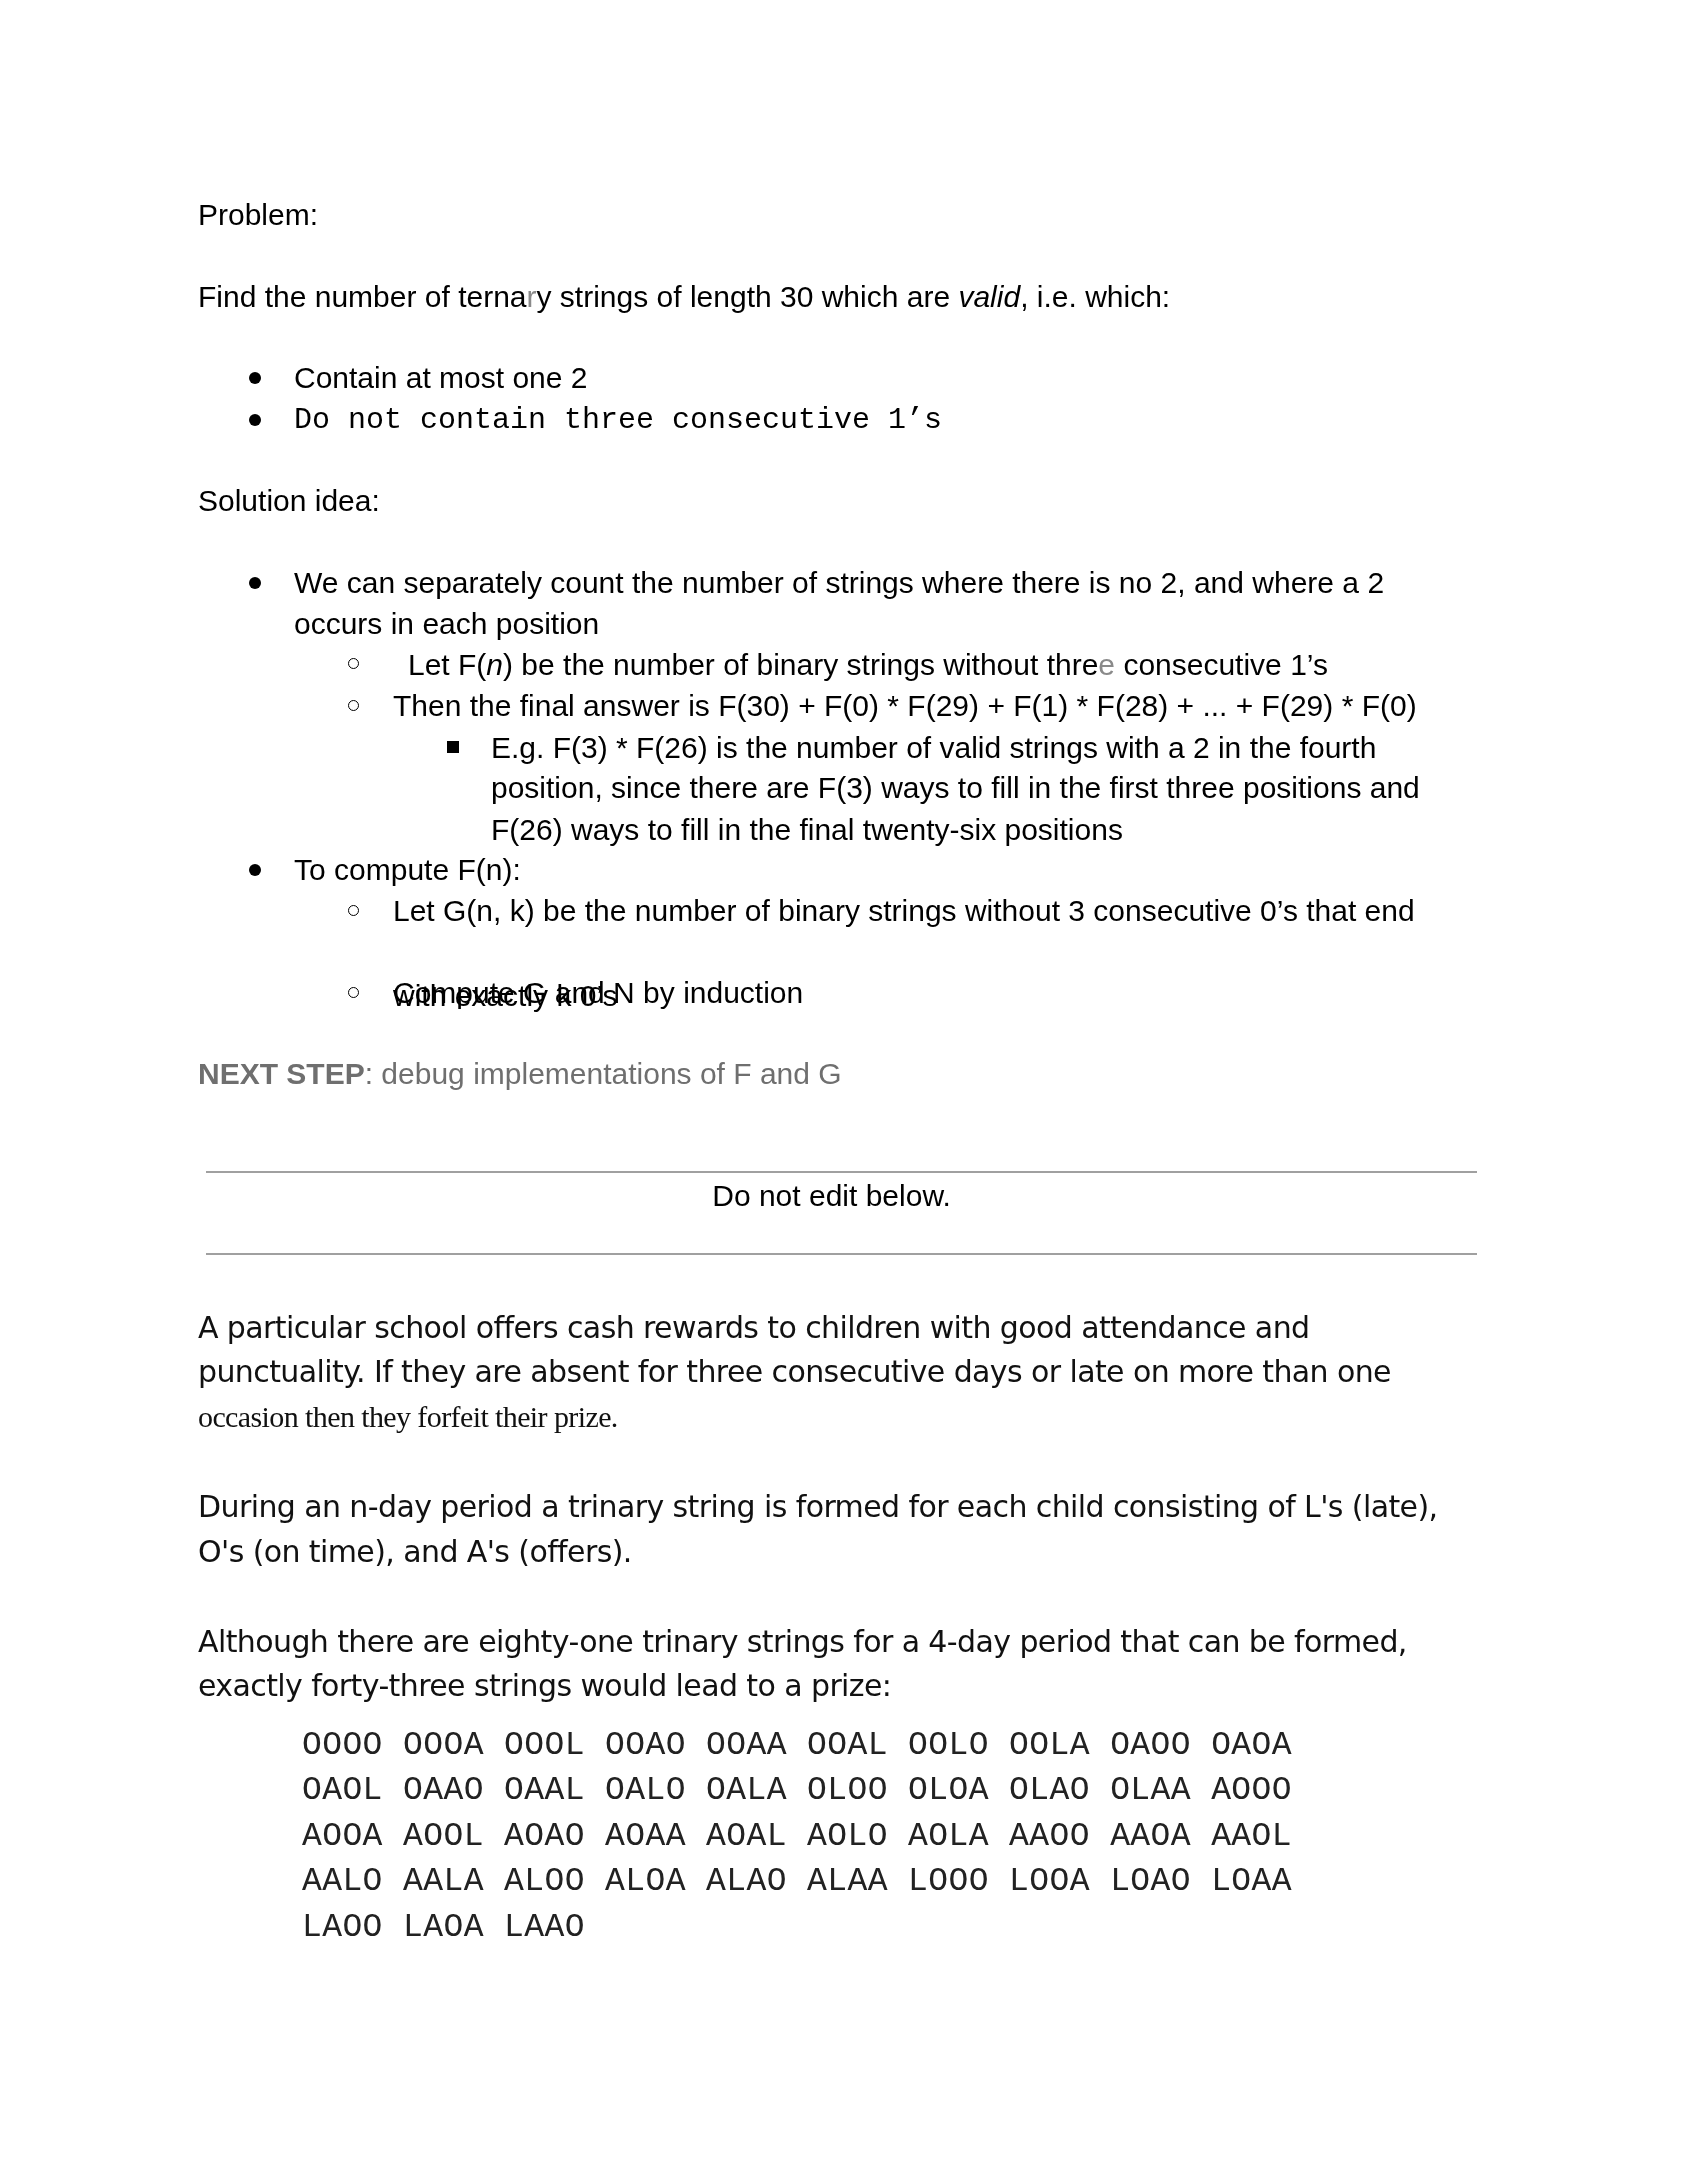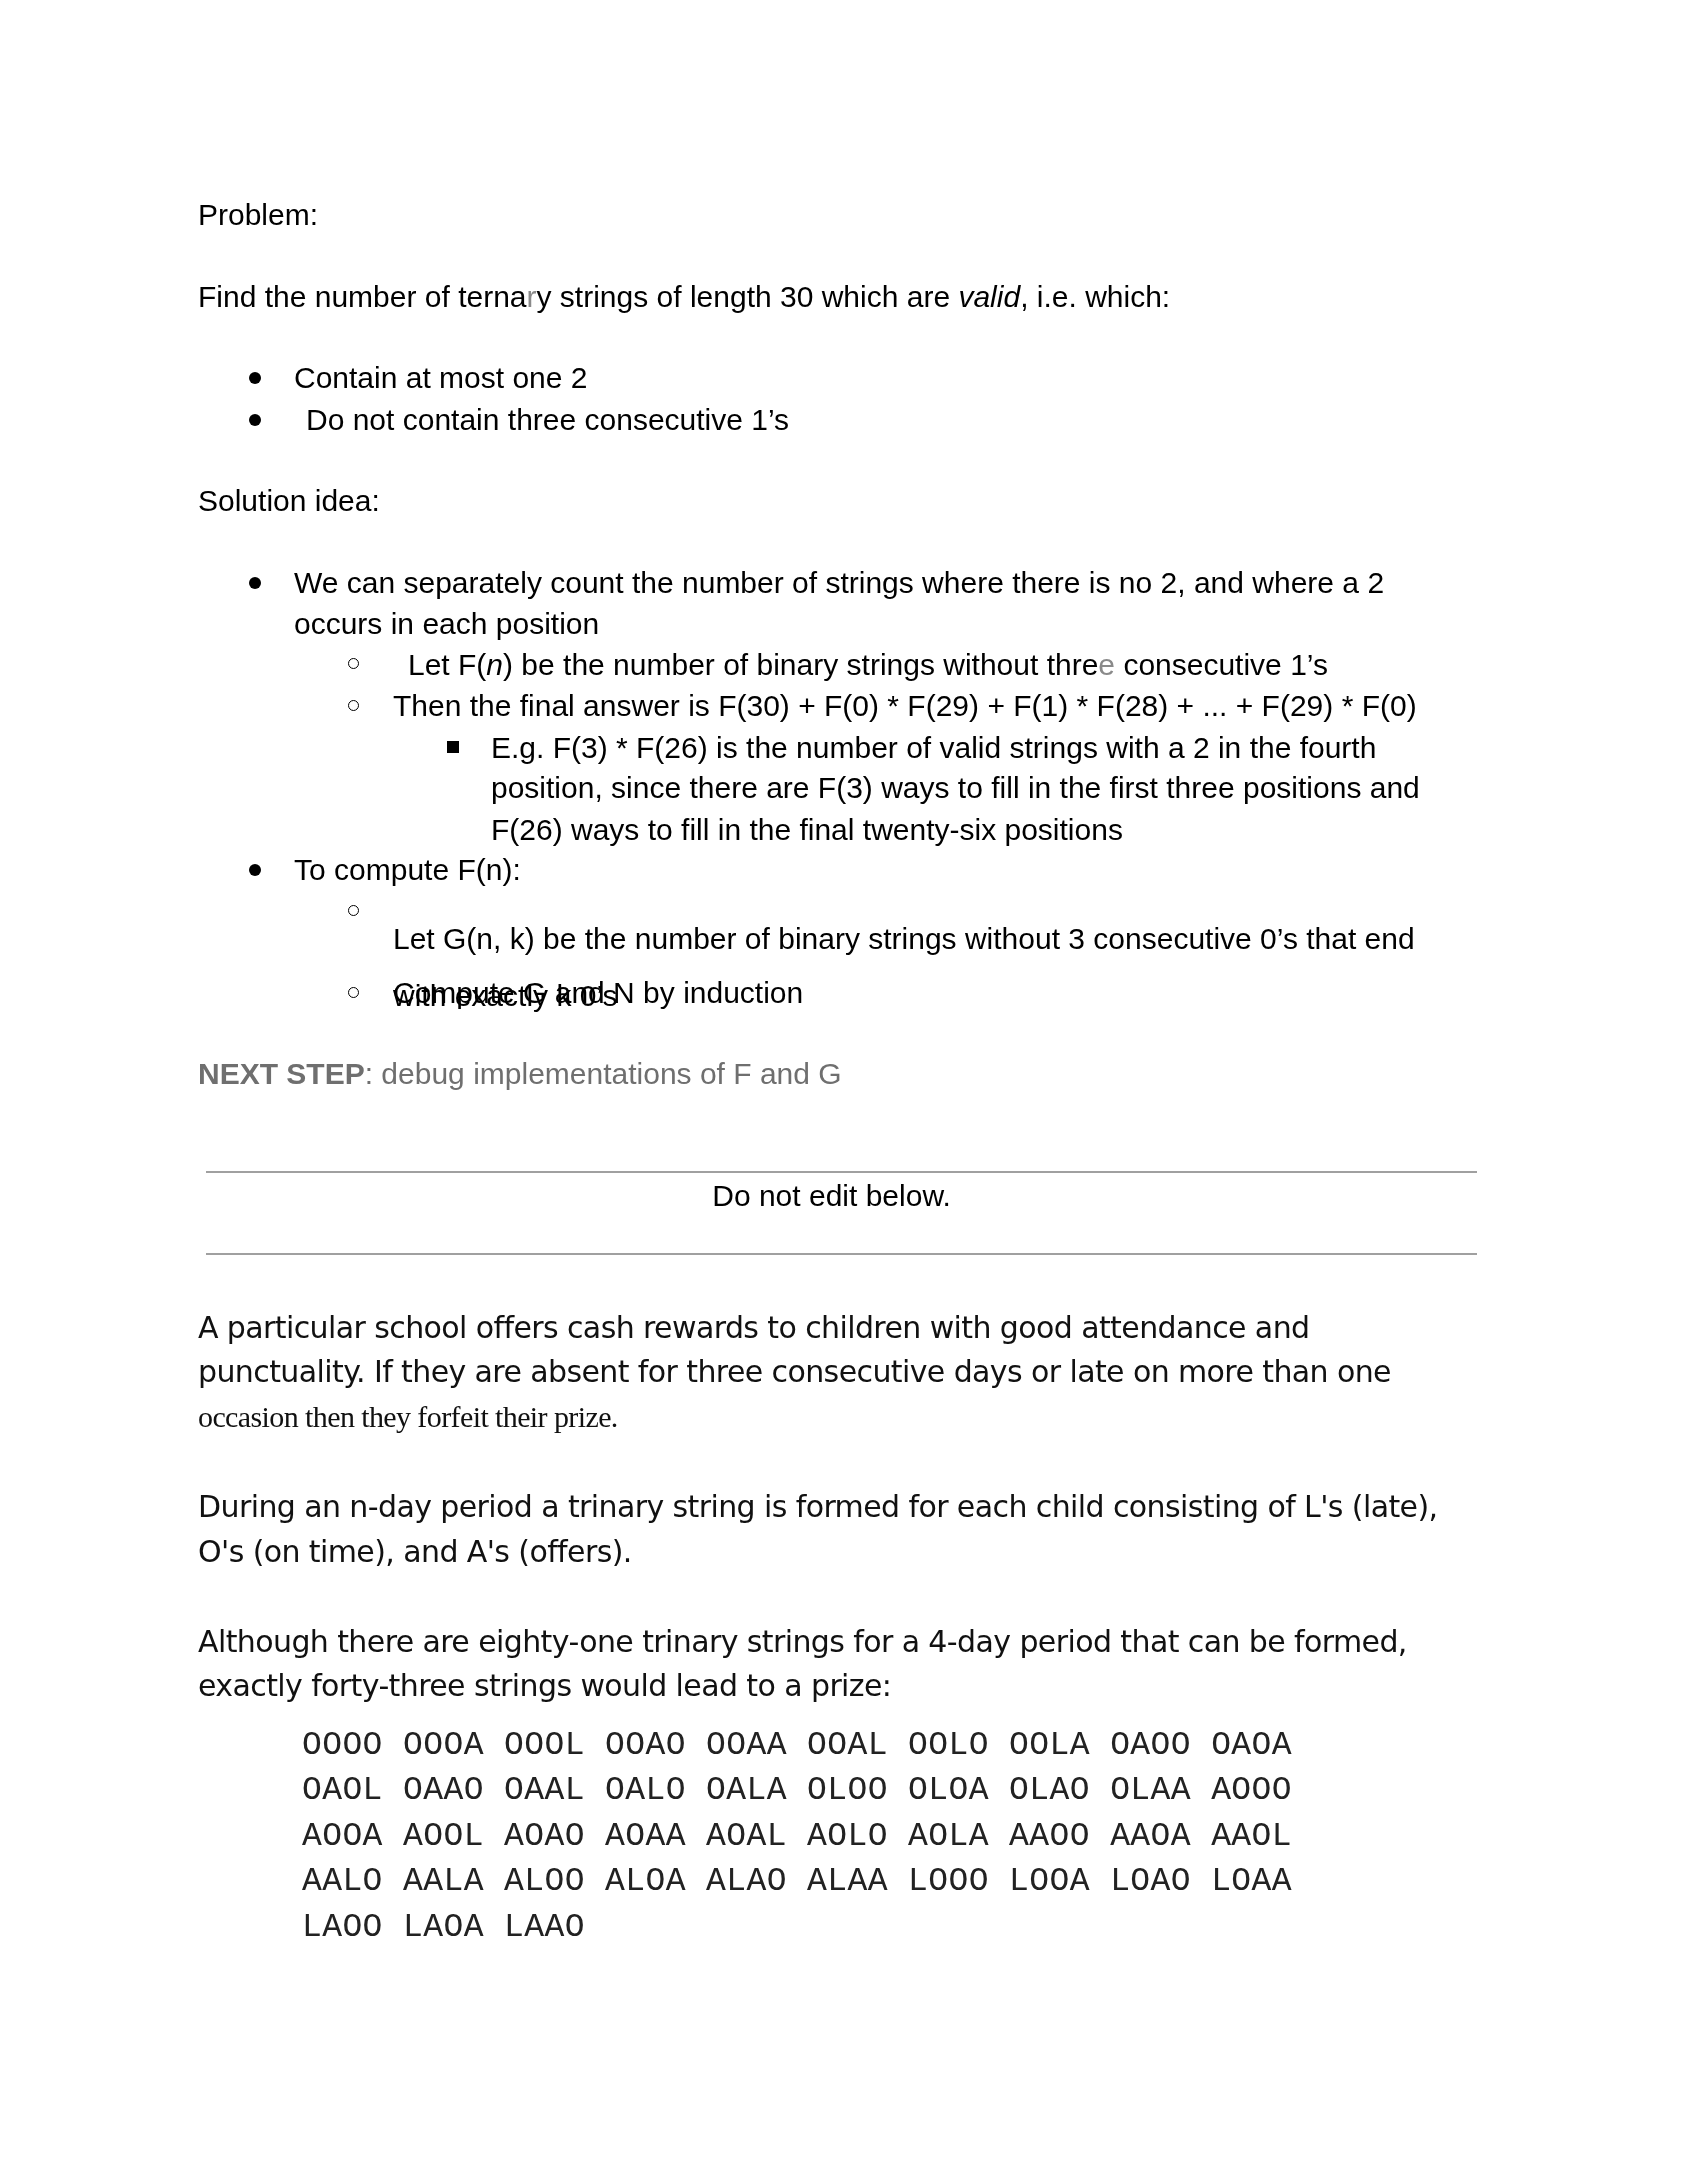--- a/index.html
+++ b/index.html
@@ -31,21 +31,21 @@
 
   <div class="gd line" style="left:198px; top:197px;">Problem:</div>
 
   <div class="gd line" style="left:198px; top:279px;">
     <span>Find the number of terna</span><span class="gray-char">r</span><span>y strings of length 30 which are </span><span class="ital">valid</span><span>, i.e. which:</span>
   </div>
 
   <span class="bullet b-disc" style="left:249px; top:372px;"></span>
   <div class="gd line" style="left:294px; top:360px;">Contain at most one 2</div>
   <span class="bullet b-disc" style="left:249px; top:414px;"></span>
-  <div class="gd line" style="left:306px; top:402px;">Do not contain three consecutive 1’s</div>
+  <div class="gd line" style="left:294px; top:402px;font-family:Liberation Mono, monospace;">Do not contain three consecutive 1’s</div>
 
   <div class="gd line" style="left:198px; top:483px;">Solution idea:</div>
 
   <span class="bullet b-disc" style="left:249px; top:577px;"></span>
   <div class="gd line" style="left:294px; top:565px;">We can separately count the number of strings where there is no 2, and where a 2</div>
   <div class="gd line" style="left:294px; top:606px;">occurs in each position</div>
 
   <span class="bullet b-circle" style="left:348px; top:658px;"></span>
   <div class="gd line" style="left:408px; top:647px;">
     <span>Let F(</span><span class="ital">n</span><span>) be the number of binary strings without thre</span><span class="gray-char">e</span><span> consecutive 1’s</span>
@@ -56,21 +56,21 @@
 
   <span class="bullet b-square" style="left:447px; top:741px;"></span>
   <div class="gd line" style="left:491px; top:730px;">E.g. F(3) * F(26) is the number of valid strings with a 2 in the fourth</div>
   <div class="gd line" style="left:491px; top:770px;">position, since there are F(3) ways to fill in the first three positions and</div>
   <div class="gd line" style="left:491px; top:812px;">F(26) ways to fill in the final twenty-six positions</div>
 
   <span class="bullet b-disc" style="left:249px; top:864px;"></span>
   <div class="gd line" style="left:294px; top:852px;">To compute F(n):</div>
 
   <span class="bullet b-circle" style="left:348px; top:905px;"></span>
-  <div class="gd line" style="left:393px; top:893px;margin-top:28px;">Let G(n, k) be the number of binary strings without 3 consecutive 0’s that end</div>
+  <div class="gd line" style="left:393px; top:893px;">Let G(n, k) be the number of binary strings without 3 consecutive 0’s that end</div>
   <div class="gd line" style="left:393px; top:935px;margin-top:43px;">with exactly k 0’s</div>
 
   <span class="bullet b-circle" style="left:348px; top:987px;"></span>
   <div class="gd line" style="left:393px; top:975px;">Compute G and N by induction</div>
 
   <div class="gd line muted" style="left:198px; top:1056px;">
     <span class="bold">NEXT STEP</span><span>: debug implementations of F and G</span>
   </div>
 
   <div class="rule" style="top:1171px;"></div>

